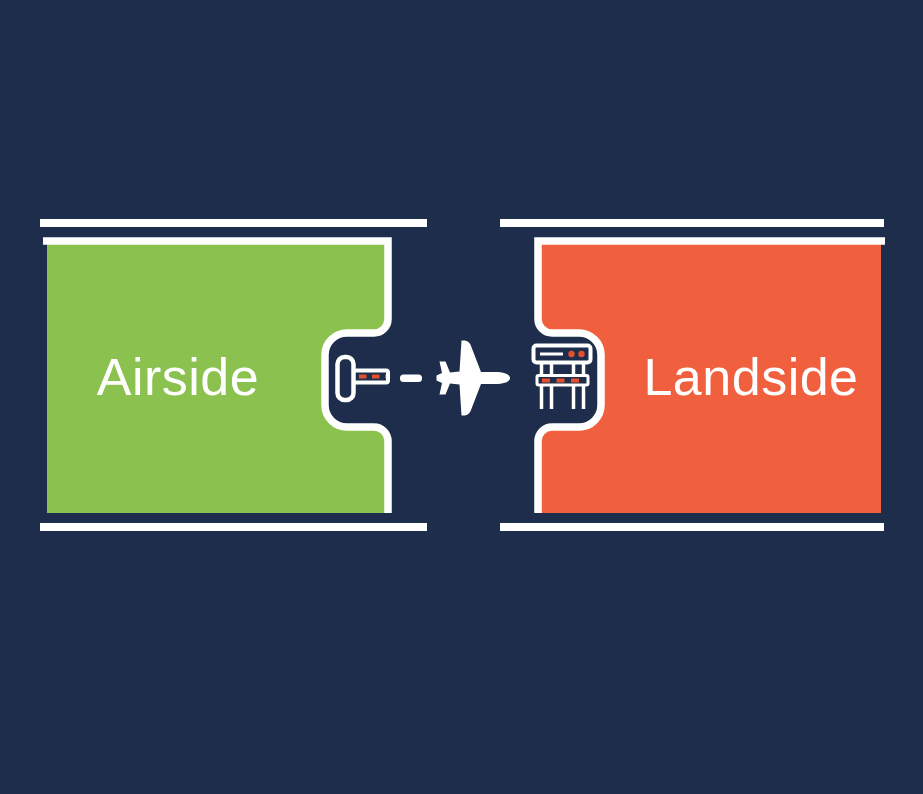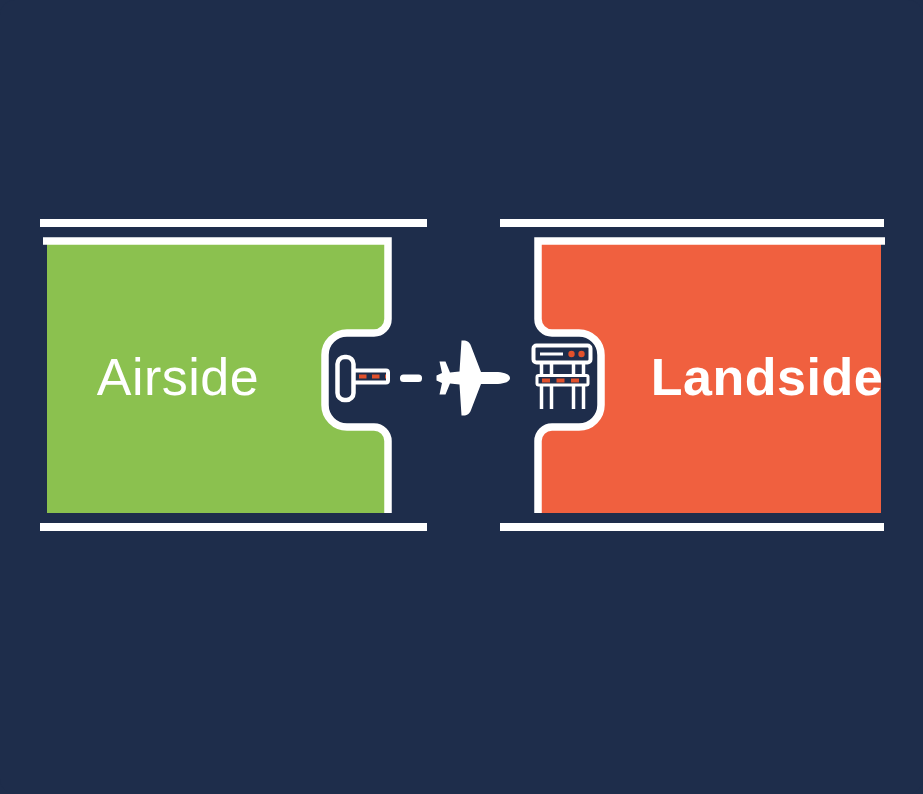--- a/index.html
+++ b/index.html
@@ -19,21 +19,21 @@
     line-height: 52px;
     font-size: 52px;
     font-weight: 400;
     letter-spacing: 0.5px;
     color: #ffffff;
     text-align: center;
     white-space: nowrap;
     user-select: none;
   }
   .label.airside  { left: 47px;  width: 262px; }
-  .label.landside { left: 627px; width: 280px; font-weight: bold; }
+  .label.landside { left: 611px; width: 280px; }
 </style>
 </head>
 <body>
 
 <div class="stage">
   <svg width="923" height="794" viewBox="0 0 923 794" xmlns="http://www.w3.org/2000/svg">
 
     <rect x="0" y="0" width="923" height="794" fill="#1e2d4b"></rect>
 
     <g>

